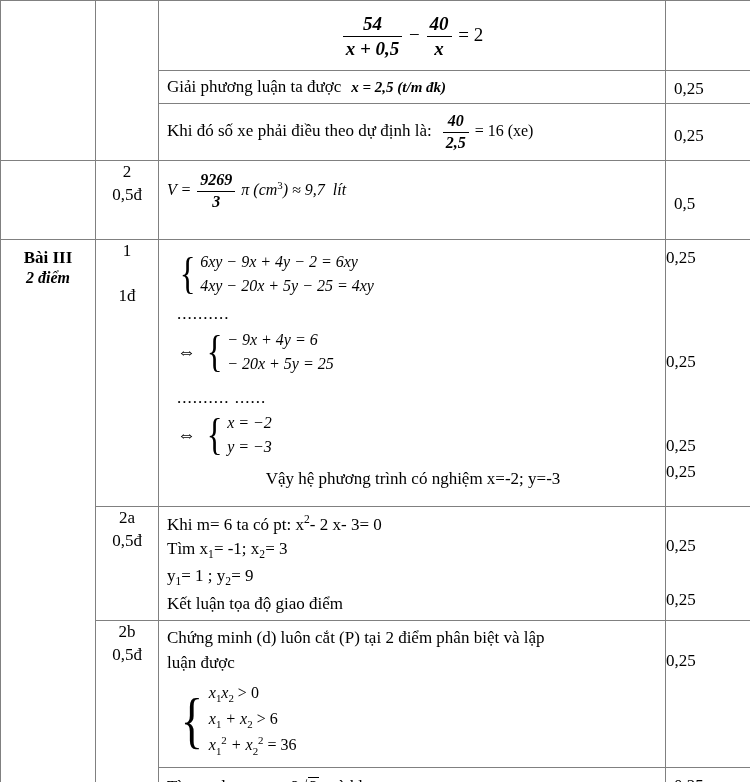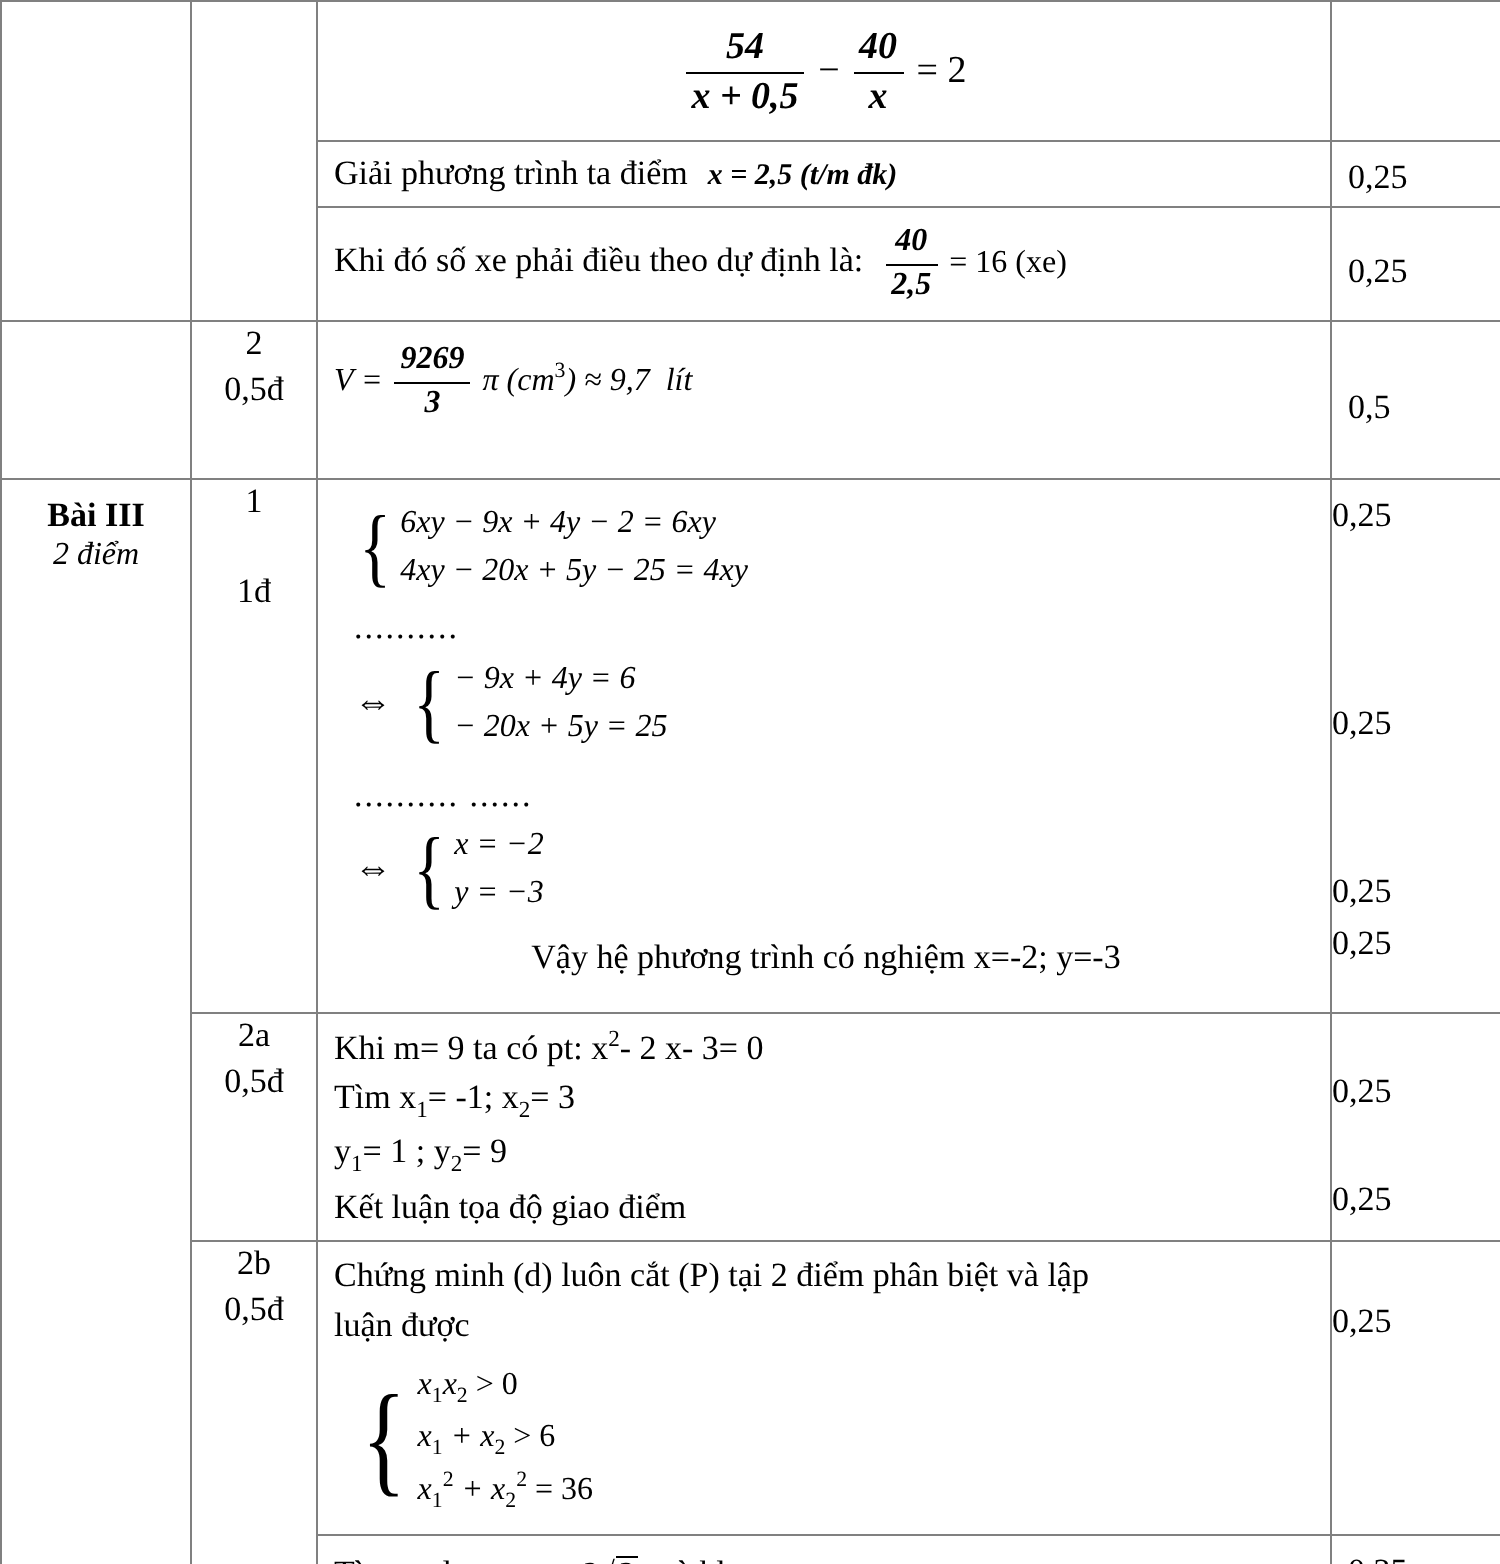--- a/index.html
+++ b/index.html
@@ -46,21 +46,21 @@
   .ex-label {
     text-align: center;
     font-weight: bold;
     font-size: 17px;
     padding-top: 7px;
     line-height: 1.25;
   }
   .ex-points {
     text-align: center;
     font-style: italic;
-    font-weight: normal;
+    font-weight: bold;
     font-size: 16px;
     line-height: 1.3;
   }
 
   
   .part-cell {
     text-align: center;
     font-size: 17px;
     line-height: 1.35;
     padding-top: 6px;
@@ -209,21 +209,21 @@
             <span class="up">= 2</span>
           </span>
         </div>
       </td>
       <td></td>
     </tr>
 
     <tr>
       <td>
         <div class="cell-pad">
-          <span class="line">Giải phương trình ta điểm</span>
+          <span class="line">Giải phương luận ta được</span>
           <span class="math" style="font-size:15px; padding-left:6px;font-weight:bold;">x = 2,5 (t/m đk)</span>
         </div>
       </td>
       <td class="score-cell">
         <div class="cell-pad" style="padding-top:8px;">
           <span class="score-val">0,25</span>
         </div>
       </td>
     </tr>
 
@@ -336,21 +336,21 @@
       </td>
     </tr>
 
     <tr>
       <td class="part-cell">
         <span class="part-num">2a</span>
         <span class="part-pts">0,5đ</span>
       </td>
       <td>
         <div class="cell-pad" style="padding-top:5px;">
-          <div class="line"><span>Khi m= 9 ta có pt: x</span><sup class="ex">2</sup><span>- 2 x- 3= 0</span></div>
+          <div class="line"><span>Khi m= 6 ta có pt: x</span><sup class="ex">2</sup><span>- 2 x- 3= 0</span></div>
           <div class="line"><span>Tìm x</span><sub class="ix">1</sub><span>= -1; x</span><sub class="ix">2</sub><span>= 3</span></div>
           <div class="line"><span>y</span><sub class="ix">1</sub><span>= 1 ; y</span><sub class="ix">2</sub><span>= 9</span></div>
           <div class="line">Kết luận tọa độ giao điểm</div>
         </div>
       </td>
       <td class="score-cell">
         <div style="position:relative; height:107px;">
           <span class="score-val" style="position:absolute; top:29px; left:0; right:0;">0,25</span>
           <span class="score-val" style="position:absolute; top:83px; left:0; right:0;">0,25</span>
         </div>

